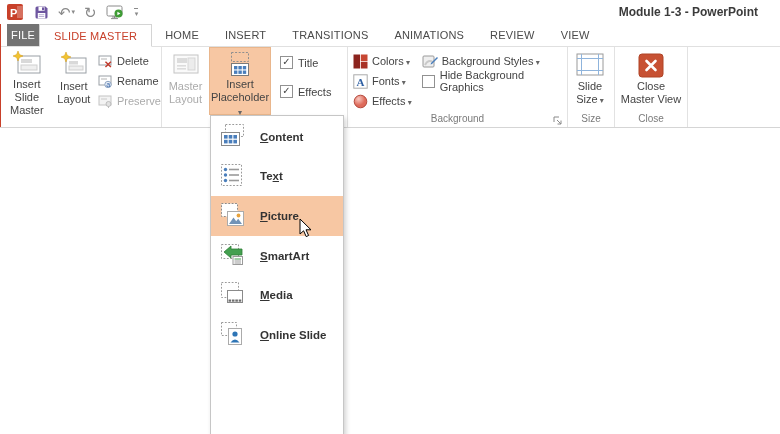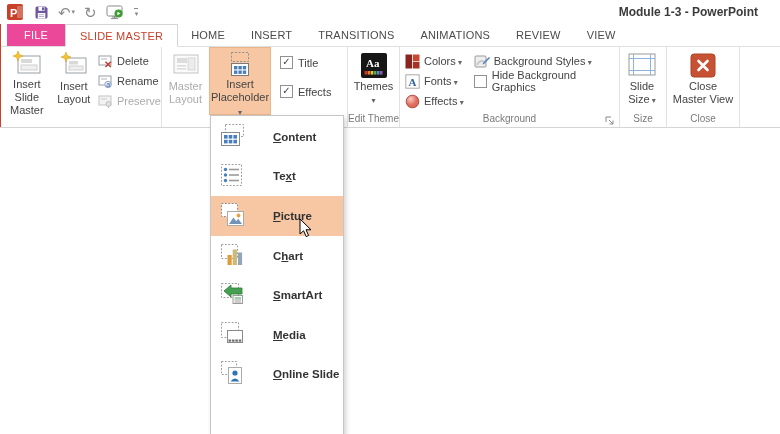--- a/index.html
+++ b/index.html
@@ -11,21 +11,21 @@
   .qat{display:flex;align-items:center;gap:9px;padding-left:7px;}
   .qat-btn{display:flex;align-items:center;justify-content:center;height:20px;}
   .glyph{font-size:15px;color:#8A8A8A;line-height:1;}
   .mini-caret{font-size:7px;color:#8A8A8A;margin-left:1px;}
   .win-title{position:absolute;right:22px;top:5px;font-size:12px;color:#3B3B3B;font-weight:bold;}
 
   
   .tabrow{position:absolute;left:0;top:24px;right:0;height:23px;background:#fff;display:flex;align-items:stretch;
           border-bottom:1px solid #E0E0E0;padding-left:7px;box-sizing:border-box;}
   .tab{display:flex;align-items:center;padding:0 13px;font-size:11px;color:#4A4A4A;letter-spacing:.2px;cursor:default;}
-  .tab-file{background:#ec4899;color:#fff;padding:0 17px;}
+  .tab-file{background:#737373;color:#fff;padding:0 4px;}
   .tab-active{background:#fff;color:#C8402A;border:1px solid #D4D4D4;border-bottom:1px solid #fff;margin-bottom:-1px;padding:0 14px;}
 
   
   .win-edge-left{position:absolute;left:0;top:24px;width:1px;height:103px;background:#C8402A;z-index:5;}
 
   
   .ribbon{position:absolute;left:0;top:47px;right:0;height:80px;background:#fff;border-bottom:1px solid #D5D5D5;
           display:flex;box-sizing:content-box;}
   .grp{position:relative;display:flex;flex-direction:column;border-right:1px solid #E2E2E2;box-sizing:border-box;}
   .grp-body{flex:1;display:flex;align-items:flex-start;}
@@ -51,21 +51,21 @@
   .g-size{width:47px;}
   .g-close{width:73px;}
   .g-fill{flex:1;border-right:none;}
 
   
   .canvas{position:absolute;left:0;top:128px;right:0;bottom:0;background:#fff;}
 
   
   .menu{position:absolute;left:210px;top:115px;width:134px;height:320px;background:#fff;border:1px solid #C6C6C6;
         box-shadow:2px 3px 5px rgba(0,0,0,.18);z-index:10;box-sizing:border-box;padding-top:1px;}
-  .mi{height:39.6px;display:flex;align-items:center;gap:25px;padding-left:7px;font-size:11.5px;font-weight:bold;
+  .mi{height:39.6px;display:flex;align-items:center;gap:12px;padding-left:7px;font-size:11.5px;font-weight:bold;
       color:#333;cursor:default;}
   .mi .micn{width:30px;height:30px;flex:0 0 30px;}
   .acc{text-decoration:underline;text-underline-offset:1px;}
 
   
   .cursor{position:absolute;left:299px;top:218px;z-index:20;}
 </style>
 </head>
 <body>
 
@@ -222,41 +222,20 @@
           </div>
           <div class="chk">
             <span class="chkbox">✓</span>
             <span>Effects</span>
           </div>
         </div>
       </div>
       <div class="grp-label">Master Layout</div>
     </div>
 
-    <div class="grp g-edittheme">
-      <div class="grp-body" style="justify-content:center;width:100%;">
-        <div class="bigbtn" style="width:46px;">
-          <span class="bicon">
-            <svg width="28" height="27">
-                <rect x="1" y="1" width="26" height="25" rx="2" fill="#161616"></rect>
-                <text x="6" y="15" fill="#fff" font-size="11" font-weight="bold" font-family="Liberation Serif">Aa</text>
-                <rect x="4.5" y="19" width="2.6" height="3.6" fill="#D33115"></rect>
-                <rect x="7.6" y="19" width="2.6" height="3.6" fill="#E27B35"></rect>
-                <rect x="10.7" y="19" width="2.6" height="3.6" fill="#E8C63F"></rect>
-                <rect x="13.8" y="19" width="2.6" height="3.6" fill="#66A84F"></rect>
-                <rect x="16.9" y="19" width="2.6" height="3.6" fill="#4E8FD0"></rect>
-                <rect x="20" y="19" width="2.6" height="3.6" fill="#9354A8"></rect>
-              </svg>
-          </span>
-          <span>Themes</span>
-          <span class="caret-only"></span>
-        </div>
-      </div>
-      <div class="grp-label">Edit Theme</div>
-    </div>
 
     <div class="grp g-background">
       <div class="grp-body" style="padding-left:5px;">
         <div class="smallcol">
           <div class="smallbtn">
             <svg width="15" height="15">
                 <rect x="0.5" y="0.5" width="6.5" height="14" fill="#8C241E"></rect>
                 <rect x="7.8" y="0.5" width="6.7" height="6.8" fill="#C74733"></rect>
                 <rect x="7.8" y="8" width="6.7" height="6.5" fill="#A93226"></rect>
               </svg>
@@ -384,31 +363,20 @@
         <svg width="30" height="30">
             <rect x="3.5" y="2.5" width="16" height="13" fill="#fff" stroke="#8A8A8A" stroke-dasharray="1.8 1.6"></rect>
             <rect x="9.5" y="10.5" width="16" height="14" fill="#fff" stroke="#ABABAB"></rect>
             <circle cx="20.5" cy="14.5" r="1.9" fill="#E8A33D"></circle>
             <polygon points="11,23 15.5,16.5 18.2,20.2 20.2,17.8 24,23" fill="#7193B8"></polygon>
           </svg>
       </span>
       <span><span class="acc">P</span><span>icture</span></span>
     </div>
 
-    <div class="mi">
-      <span class="micn">
-        <svg width="30" height="30">
-            <rect x="3.5" y="3.5" width="16" height="14" fill="#fff" stroke="#9A9A9A" stroke-dasharray="1.8 1.6"></rect>
-            <rect x="9.5" y="14" width="4.2" height="10" fill="#DE9B3C"></rect>
-            <rect x="14.7" y="8.5" width="4.2" height="15.5" fill="#CBBA7A"></rect>
-            <rect x="19.9" y="11.5" width="4.2" height="12.5" fill="#93A5B8"></rect>
-          </svg>
-      </span>
-      <span><span>C</span><span class="acc">h</span><span>art</span></span>
-    </div>
 
 
     <div class="mi">
       <span class="micn">
         <svg width="30" height="30">
             <rect x="3.5" y="3.5" width="17" height="14" fill="#fff" stroke="#9A9A9A" stroke-dasharray="1.8 1.6"></rect>
             <polygon points="24,8 13,8 13,5 6,11 13,17 13,14 24,14" fill="#44A050" stroke="#2E7D36" stroke-width="0.8"></polygon>
             <rect x="15" y="15.5" width="9.5" height="8" fill="#fff" stroke="#9A9A9A"></rect>
             <line x1="16.5" y1="18" x2="23" y2="18" stroke="#44A050"></line>
             <line x1="16.5" y1="20" x2="23" y2="20" stroke="#9A9A9A"></line>

